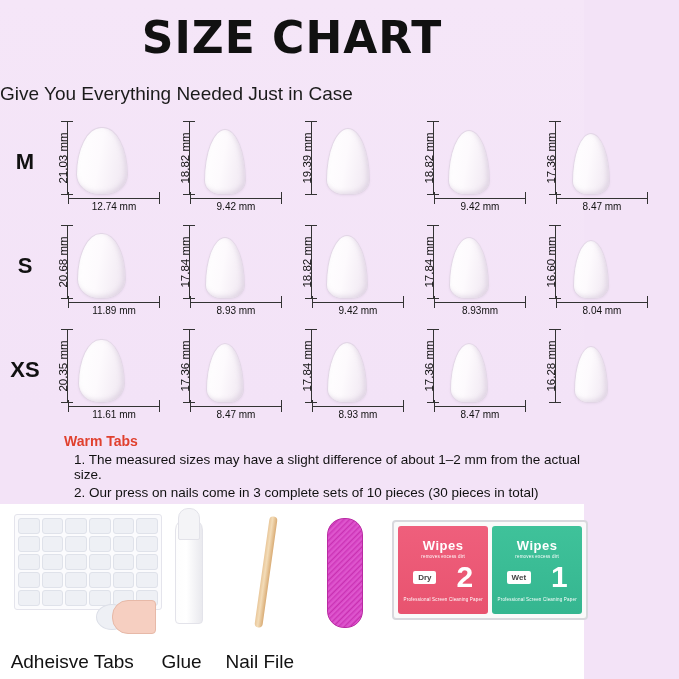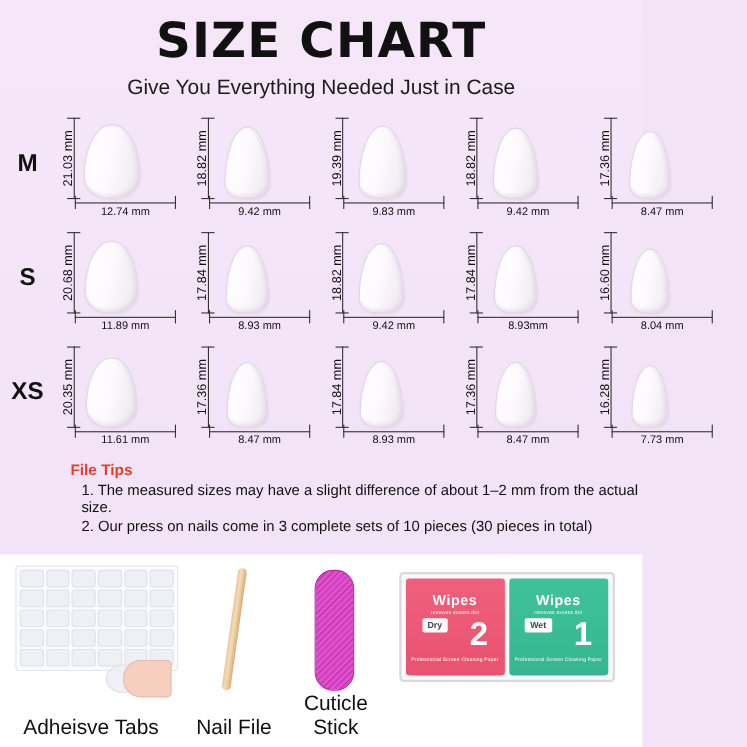--- a/index.html
+++ b/index.html
@@ -24,24 +24,24 @@
     text-align: center;
     font-size: 44px;
     font-weight: bold;
     letter-spacing: 1px;
     color: #111;
     margin: 0;
     padding-top: 12px;
     font-family: "DejaVu Sans", sans-serif;
   }
   .subtitle {
-    text-align: center;
+    text-align: left;
     font-size: 19px;
     color: #1b1b1b;
-    margin-top: 6px;
+    margin-top: 20px;
     font-family: "Liberation Sans", sans-serif;
   }
 
   .chart {
     margin-top: 10px;
     padding: 0 6px;
   }
   .row {
     display: flex;
     align-items: flex-start;
@@ -302,21 +302,21 @@
     color: #fff;
     display: flex;
     flex-direction: column;
     align-items: center;
     justify-content: center;
   }
   .wipe.dry { background: linear-gradient(180deg,#ef5f7c 0%, #e8536f 100%); }
   .wipe.wet { background: linear-gradient(180deg,#3fc29a 0%, #35b690 100%); }
   .wipe-title { font-size: 13px; font-weight: bold; letter-spacing: .5px; }
   .wipe-sub { font-size: 4.5px; margin-top: 1px; letter-spacing: .2px; }
-  .wipe-mid { display: flex; align-items: flex-start; gap: 20px; margin: 3px 0; }
+  .wipe-mid { display: flex; align-items: center; gap: 20px; margin: 3px 0; }
   .wipe-tag {
     background: #fff;
     color: #444;
     font-size: 8px;
     padding: 2px 5px;
     border-radius: 2px;
     font-weight: bold;
   }
   .wipe-num { font-size: 30px; font-weight: bold; line-height: 1; }
   .wipe-foot { font-size: 4.5px; margin-top: 2px; letter-spacing: .2px; }
@@ -368,26 +368,20 @@
         </div>
 
         <div class="cell">
           <div class="vmeas">
             <div class="vline"></div>
             <div class="vtick top"></div>
             <div class="vtick bot"></div>
             <div class="vtext">19.39 mm</div>
           </div>
           <div class="nail pointy" style="width:42px;height:65px;left:38px;"></div>
-          <div class="hmeas">
-            <div class="hline"></div>
-            <div class="htick l"></div>
-            <div class="htick r"></div>
-            <div class="htext">9.83 mm</div>
-          </div>
         </div>
 
         <div class="cell">
           <div class="vmeas">
             <div class="vline"></div>
             <div class="vtick top"></div>
             <div class="vtick bot"></div>
             <div class="vtext">18.82 mm</div>
           </div>
           <div class="nail pointy" style="width:40px;height:63px;left:38px;"></div>
@@ -574,35 +568,29 @@
         </div>
 
         <div class="cell">
           <div class="vmeas">
             <div class="vline"></div>
             <div class="vtick top"></div>
             <div class="vtick bot"></div>
             <div class="vtext">16.28 mm</div>
           </div>
           <div class="nail pointy" style="width:32px;height:55px;left:42px;"></div>
-          <div class="hmeas">
-            <div class="hline"></div>
-            <div class="htick l"></div>
-            <div class="htick r"></div>
-            <div class="htext">7.73 mm</div>
-          </div>
         </div>
 
       </div>
     </div>
 
   </div>
 
   <div class="tips">
-    <div class="tips-head">File Tips</div>
+    <div class="tips-head">Warm Tabs</div>
     <div class="tip">1. The measured sizes may have a slight difference of about 1–2 mm from the actual size.</div>
     <div class="tip">2. Our press on nails come in 3 complete sets of 10 pieces (30 pieces in total)</div>
   </div>
 
   <div class="accessories">
 
     <div class="acc" style="width:168px">
       <div class="tabs-sheet">
         <div></div>
           <div></div>
@@ -633,29 +621,33 @@
           <div></div>
           <div></div>
           <div></div>
           <div></div>
       </div>
       <div class="tab-loose"></div>
       <div class="finger"></div>
       <div class="acc-label">Adheisve Tabs</div>
     </div>
 
+    <div class="acc" style="width:86px">
+      <div class="glue"></div>
+      <div class="glue-cap"></div>
+      <div class="acc-label">Glue</div>
+    </div>
 
     <div class="acc" style="width:96px">
       <div class="stick"></div>
       <div class="acc-label">Nail File</div>
     </div>
 
     <div class="acc" style="width:92px">
       <div class="buffer"></div>
-      <div class="acc-label">Cuticle Stick</div>
     </div>
 
     <div class="acc" style="width:237px">
       <div class="wipes">
         <div class="wipe dry">
           <div class="wipe-title">Wipes</div>
           <div class="wipe-sub">removes excess dirt</div>
           <div class="wipe-mid">
             <span class="wipe-tag">Dry</span>
             <span class="wipe-num">2</span>

